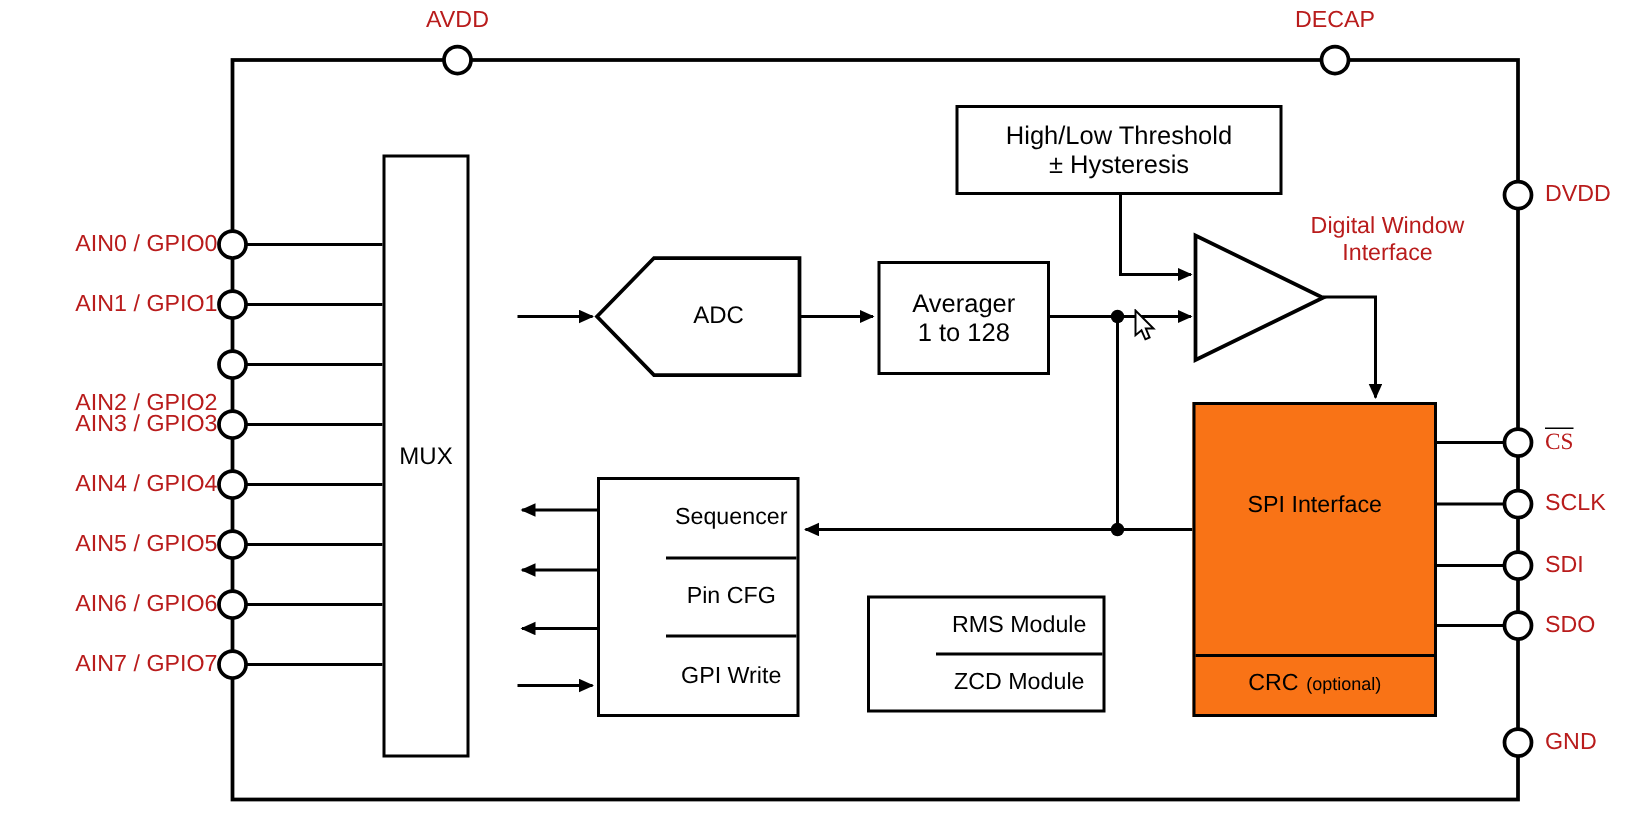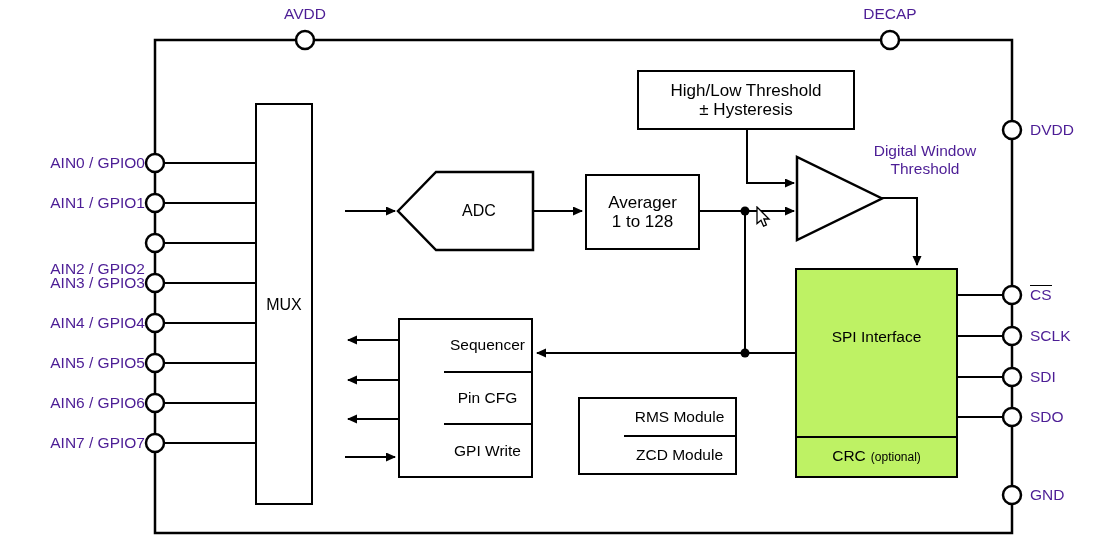--- a/index.html
+++ b/index.html
@@ -1,37 +1,37 @@
 <!DOCTYPE html>
 <html><head>
 <meta charset="utf-8">
 <style>
   * { margin:0; padding:0; box-sizing:border-box; }
   html,body { background:#ffffff; }
   body { font-family:"Liberation Sans", sans-serif; color:#000; }
   .stage { position:relative; width:1100px; height:543px; background:#fff; overflow:hidden; }
   .stage > svg { position:absolute; left:0; top:0; }
-  .lbl { position:absolute; font-size:15.5px; line-height:20px; white-space:nowrap; color:#4c1d95; }
+  .lbl { position:absolute; font-size:15.5px; line-height:20px; white-space:nowrap; color:#b91c1c; }
   .lbl-c { text-align:center; }
   .lbl-r { text-align:right; }
   .block { position:absolute; border:2.5px solid #000; background:#fff;
            display:flex; align-items:center; justify-content:center;
            text-align:center; font-size:17px; line-height:19px; }
   .block-open { position:absolute; display:flex; align-items:center; justify-content:center;
            text-align:center; font-size:16px; background:transparent; }
   .stack { position:absolute; border:2.5px solid #000; background:#fff;
            display:flex; flex-direction:column;padding-left:44px; }
   .stack .row { flex:1; display:flex; align-items:center; justify-content:center; font-size:15.5px; }
   .stack .row + .row { border-top:2.5px solid #000; }
-  .spi { position:absolute; border:2.5px solid #000; background:#bef264; display:flex; flex-direction:column;gap:32px; }
+  .spi { position:absolute; border:2.5px solid #000; background:#f97316; display:flex; flex-direction:column;gap:32px; }
   .spi-main { flex:1; display:flex; align-items:center; justify-content:center; font-size:15.5px; }
   .spi-crc { height:40px; border-top:2.5px solid #000; display:flex; align-items:baseline;
              justify-content:center; padding-top:9px; gap:5px; font-size:15.5px; }
   .spi-crc .small { font-size:12px; }
-  .ovl { display:inline-block; border-top:1.7px solid #000; line-height:17px; }
+  .ovl { display:inline-block; border-top:1.7px solid #000; line-height:17px;font-family:Liberation Serif, serif; }
 </style>
 </head>
 <body>
 
 <div class="stage">
 
   <svg width="1100" height="543">
     <defs>
       <marker id="arr" markerWidth="12" markerHeight="10" refX="9" refY="4.5" orient="auto" markerUnits="userSpaceOnUse">
         <path d="M0,0 L10,4.5 L0,9 Z" fill="#000"></path>
@@ -124,21 +124,21 @@
     <div>1 to 128</div>
   </div>
 
   <div class="block" style="left:637px; top:70px; width:218px; height:60px; flex-direction:column;">
     <div>High/Low Threshold</div>
     <div>± Hysteresis</div>
   </div>
 
   <div class="lbl lbl-c" style="left:845px; top:142px; width:160px; line-height:18px;">
     <div>Digital Window</div>
-    <div>Threshold</div>
+    <div>Interface</div>
   </div>
 
   <div class="stack" style="left:398px; top:318px; width:135px; height:160px;">
     <div class="row">Sequencer</div>
     <div class="row">Pin CFG</div>
     <div class="row">GPI Write</div>
   </div>
 
   <div class="stack" style="left:578px; top:397px; width:159px; height:78px;">
     <div class="row">RMS Module</div>

